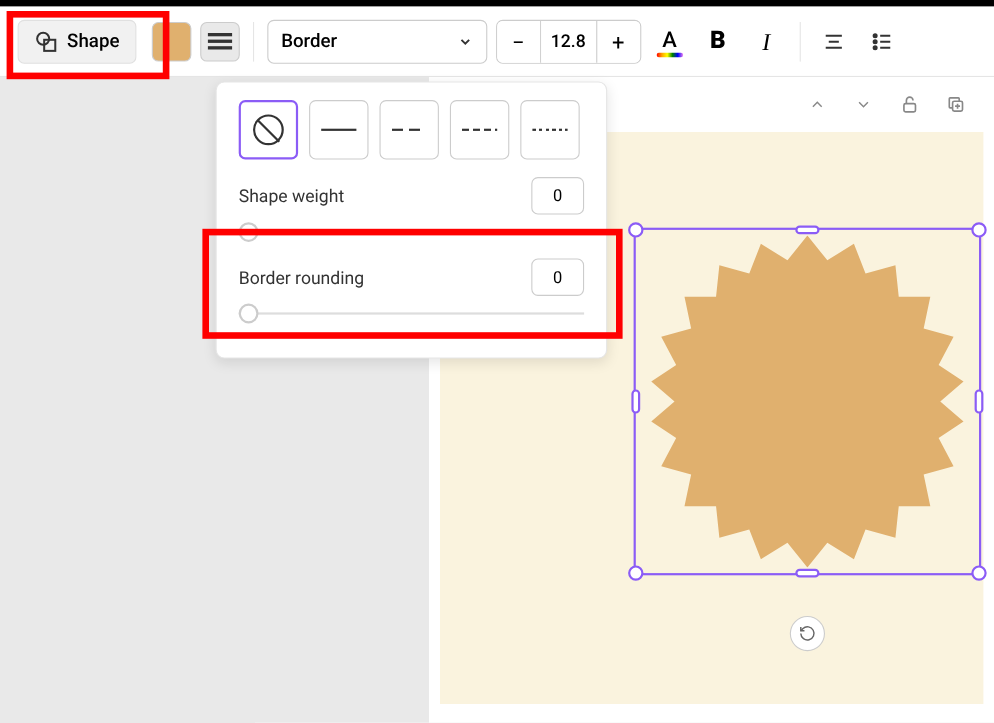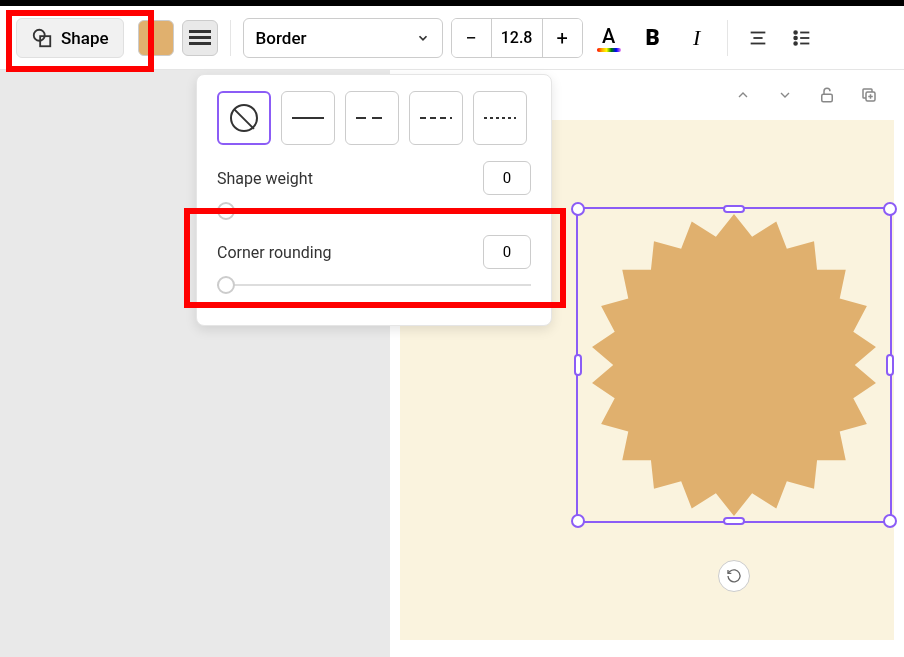--- a/index.html
+++ b/index.html
@@ -235,21 +235,21 @@
   <div class="control-row">
     <span class="control-label">Shape weight</span>
     <input class="control-input" value="0" style="">
   </div>
   <div class="slider-track">
     <div class="slider-line"></div>
     <div class="slider-thumb"></div>
   </div>
 
   <div class="control-row">
-    <span class="control-label">Corner rounding</span>
+    <span class="control-label">Border rounding</span>
     <input class="control-input" value="0" style="">
   </div>
   <div class="slider-track">
     <div class="slider-line"></div>
     <div class="slider-thumb"></div>
   </div>
 </div>
 
 <div class="highlight-red-1"></div>
 <div class="highlight-red-2"></div>

